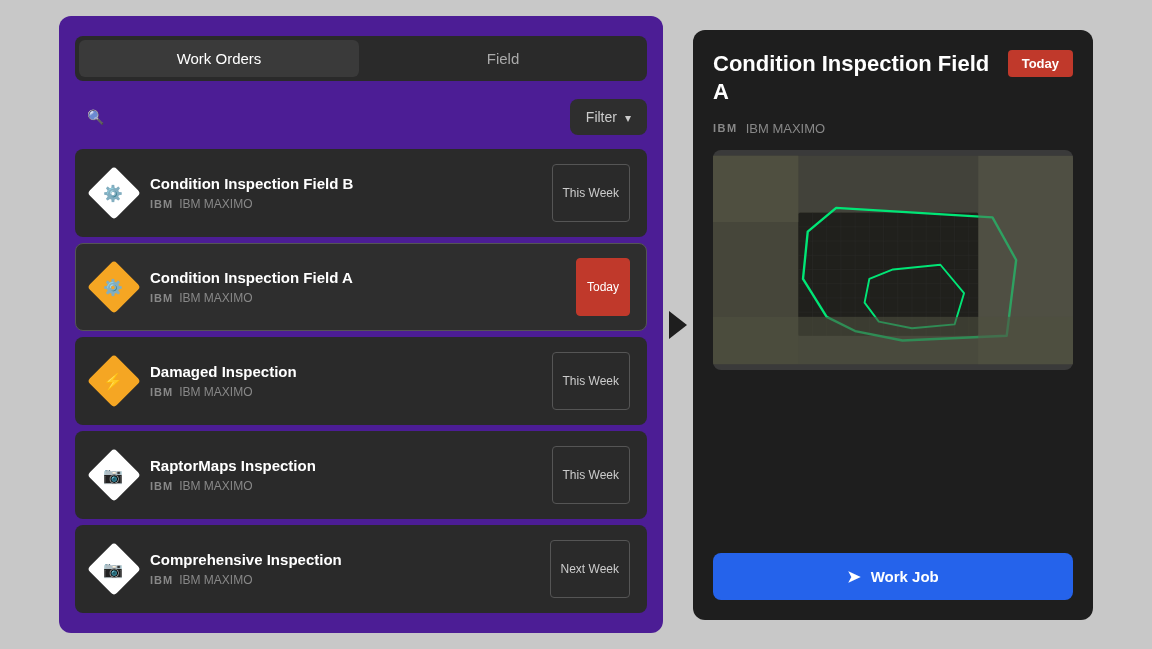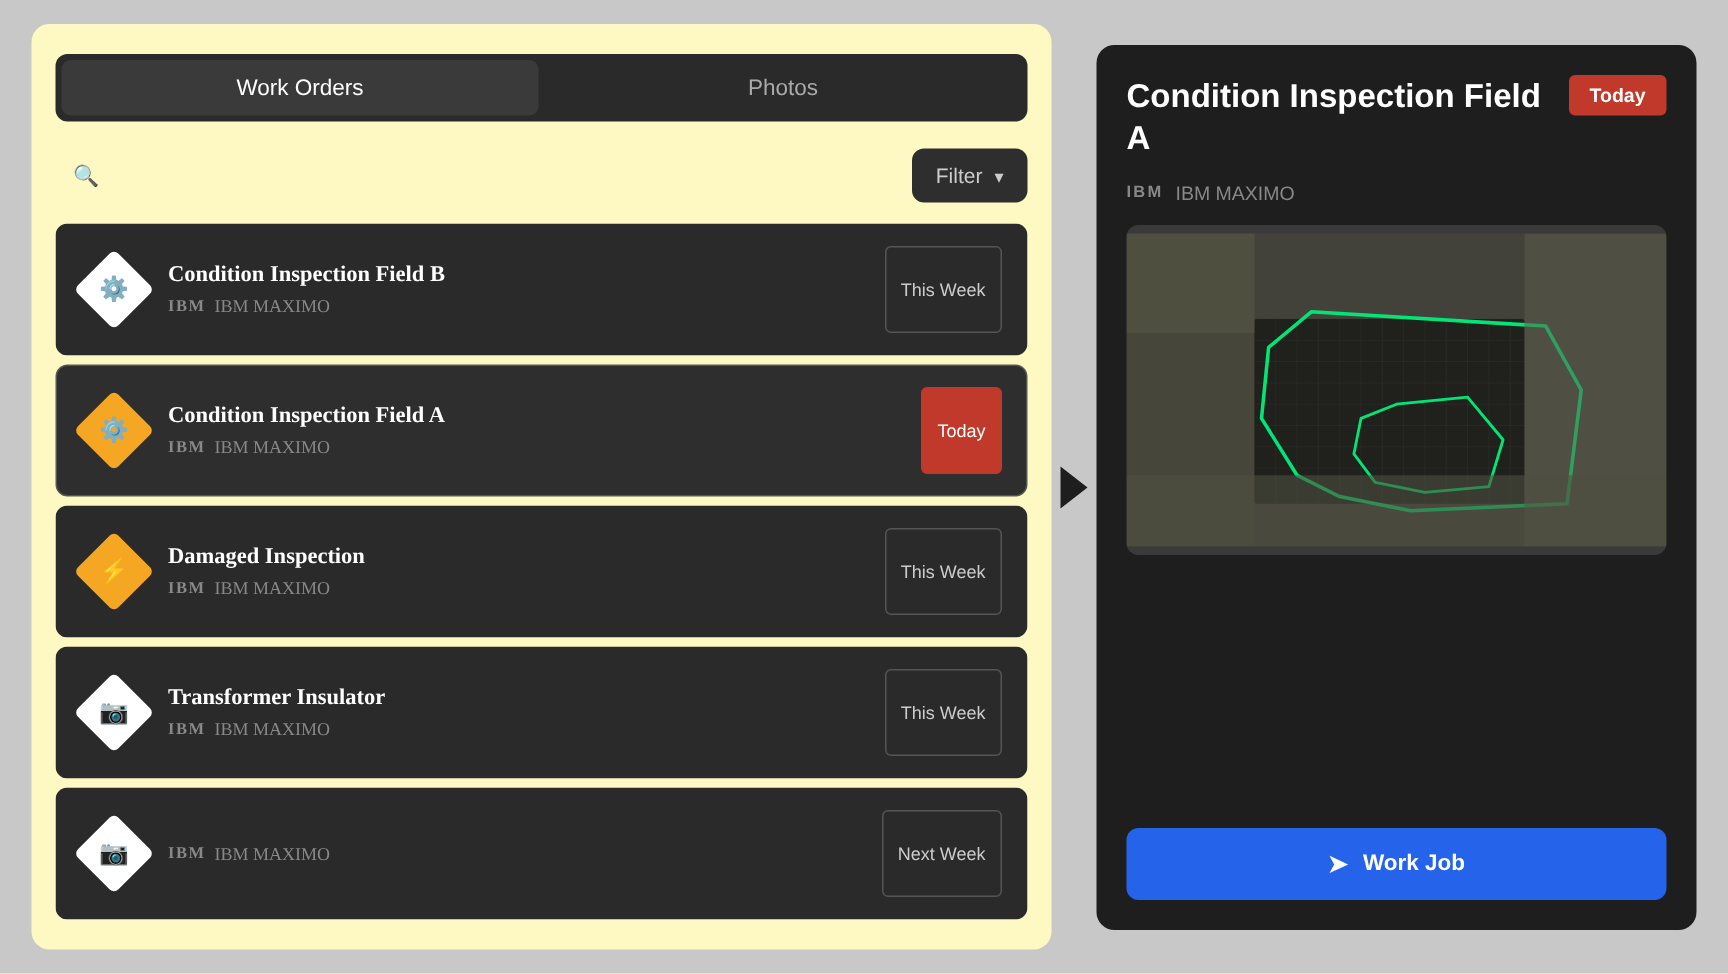--- a/index.html
+++ b/index.html
@@ -13,23 +13,23 @@
       font-family: -apple-system, BlinkMacSystemFont, 'Segoe UI', sans-serif;
     }
     .container {
       display: flex;
       align-items: center;
       gap: 0;
     }
 
     
     .left-panel {
-      background: #fef9c3;
+      background: #4c1d95;
       border-radius: 12px;
-      width: 680px;
+      width: 604px;
       padding: 20px 16px;
       min-height: 590px;
     }
 
     
     .tabs {
       display: flex;
       margin-bottom: 18px;
       border-radius: 8px;
       overflow: hidden;
@@ -136,21 +136,20 @@
       border-radius: 4px;
     }
     .diamond-shape.white { background: #fff; }
     .diamond-shape.yellow { background: #f5a623; }
     .diamond-inner {
       transform: rotate(-45deg);
       font-size: 16px;
     }
     .order-info {
       flex: 1;
-      font-family: Liberation Serif, serif;
     }
     .order-title {
       font-size: 15px;
       font-weight: 600;
       color: #fff;
       margin-bottom: 5px;
     }
     .order-source {
       display: flex;
       align-items: center;
@@ -288,21 +287,21 @@
   </style>
 </head>
 <body>
 
 <div class="container">
 
   <div class="left-panel">
 
     <div class="tabs">
       <div class="tab active">Work Orders</div>
-      <div class="tab">Photos</div>
+      <div class="tab">Field</div>
     </div>
 
     <div class="search-row">
       <div class="search-wrapper">
         <span class="search-icon">🔍</span>
       </div>
       <button class="filter-btn">
         <span>Filter</span>
         <span class="chevron">▾</span>
       </button>
@@ -358,36 +357,37 @@
         <span class="order-badge">This Week</span>
       </div>
 
       <div class="order-item">
         <div class="order-icon">
           <div class="diamond-shape white">
             <span class="diamond-inner">📷</span>
           </div>
         </div>
         <div class="order-info">
-          <div class="order-title">Transformer Insulator</div>
+          <div class="order-title">RaptorMaps Inspection</div>
           <div class="order-source">
             <span class="ibm-logo">IBM</span>
             <span>IBM MAXIMO</span>
           </div>
         </div>
         <span class="order-badge">This Week</span>
       </div>
 
       <div class="order-item">
         <div class="order-icon">
           <div class="diamond-shape white">
             <span class="diamond-inner">📷</span>
           </div>
         </div>
         <div class="order-info">
+          <div class="order-title">Comprehensive Inspection</div>
           <div class="order-source">
             <span class="ibm-logo">IBM</span>
             <span>IBM MAXIMO</span>
           </div>
         </div>
         <span class="order-badge next-week">Next Week</span>
       </div>
 
     </div>
   </div>

